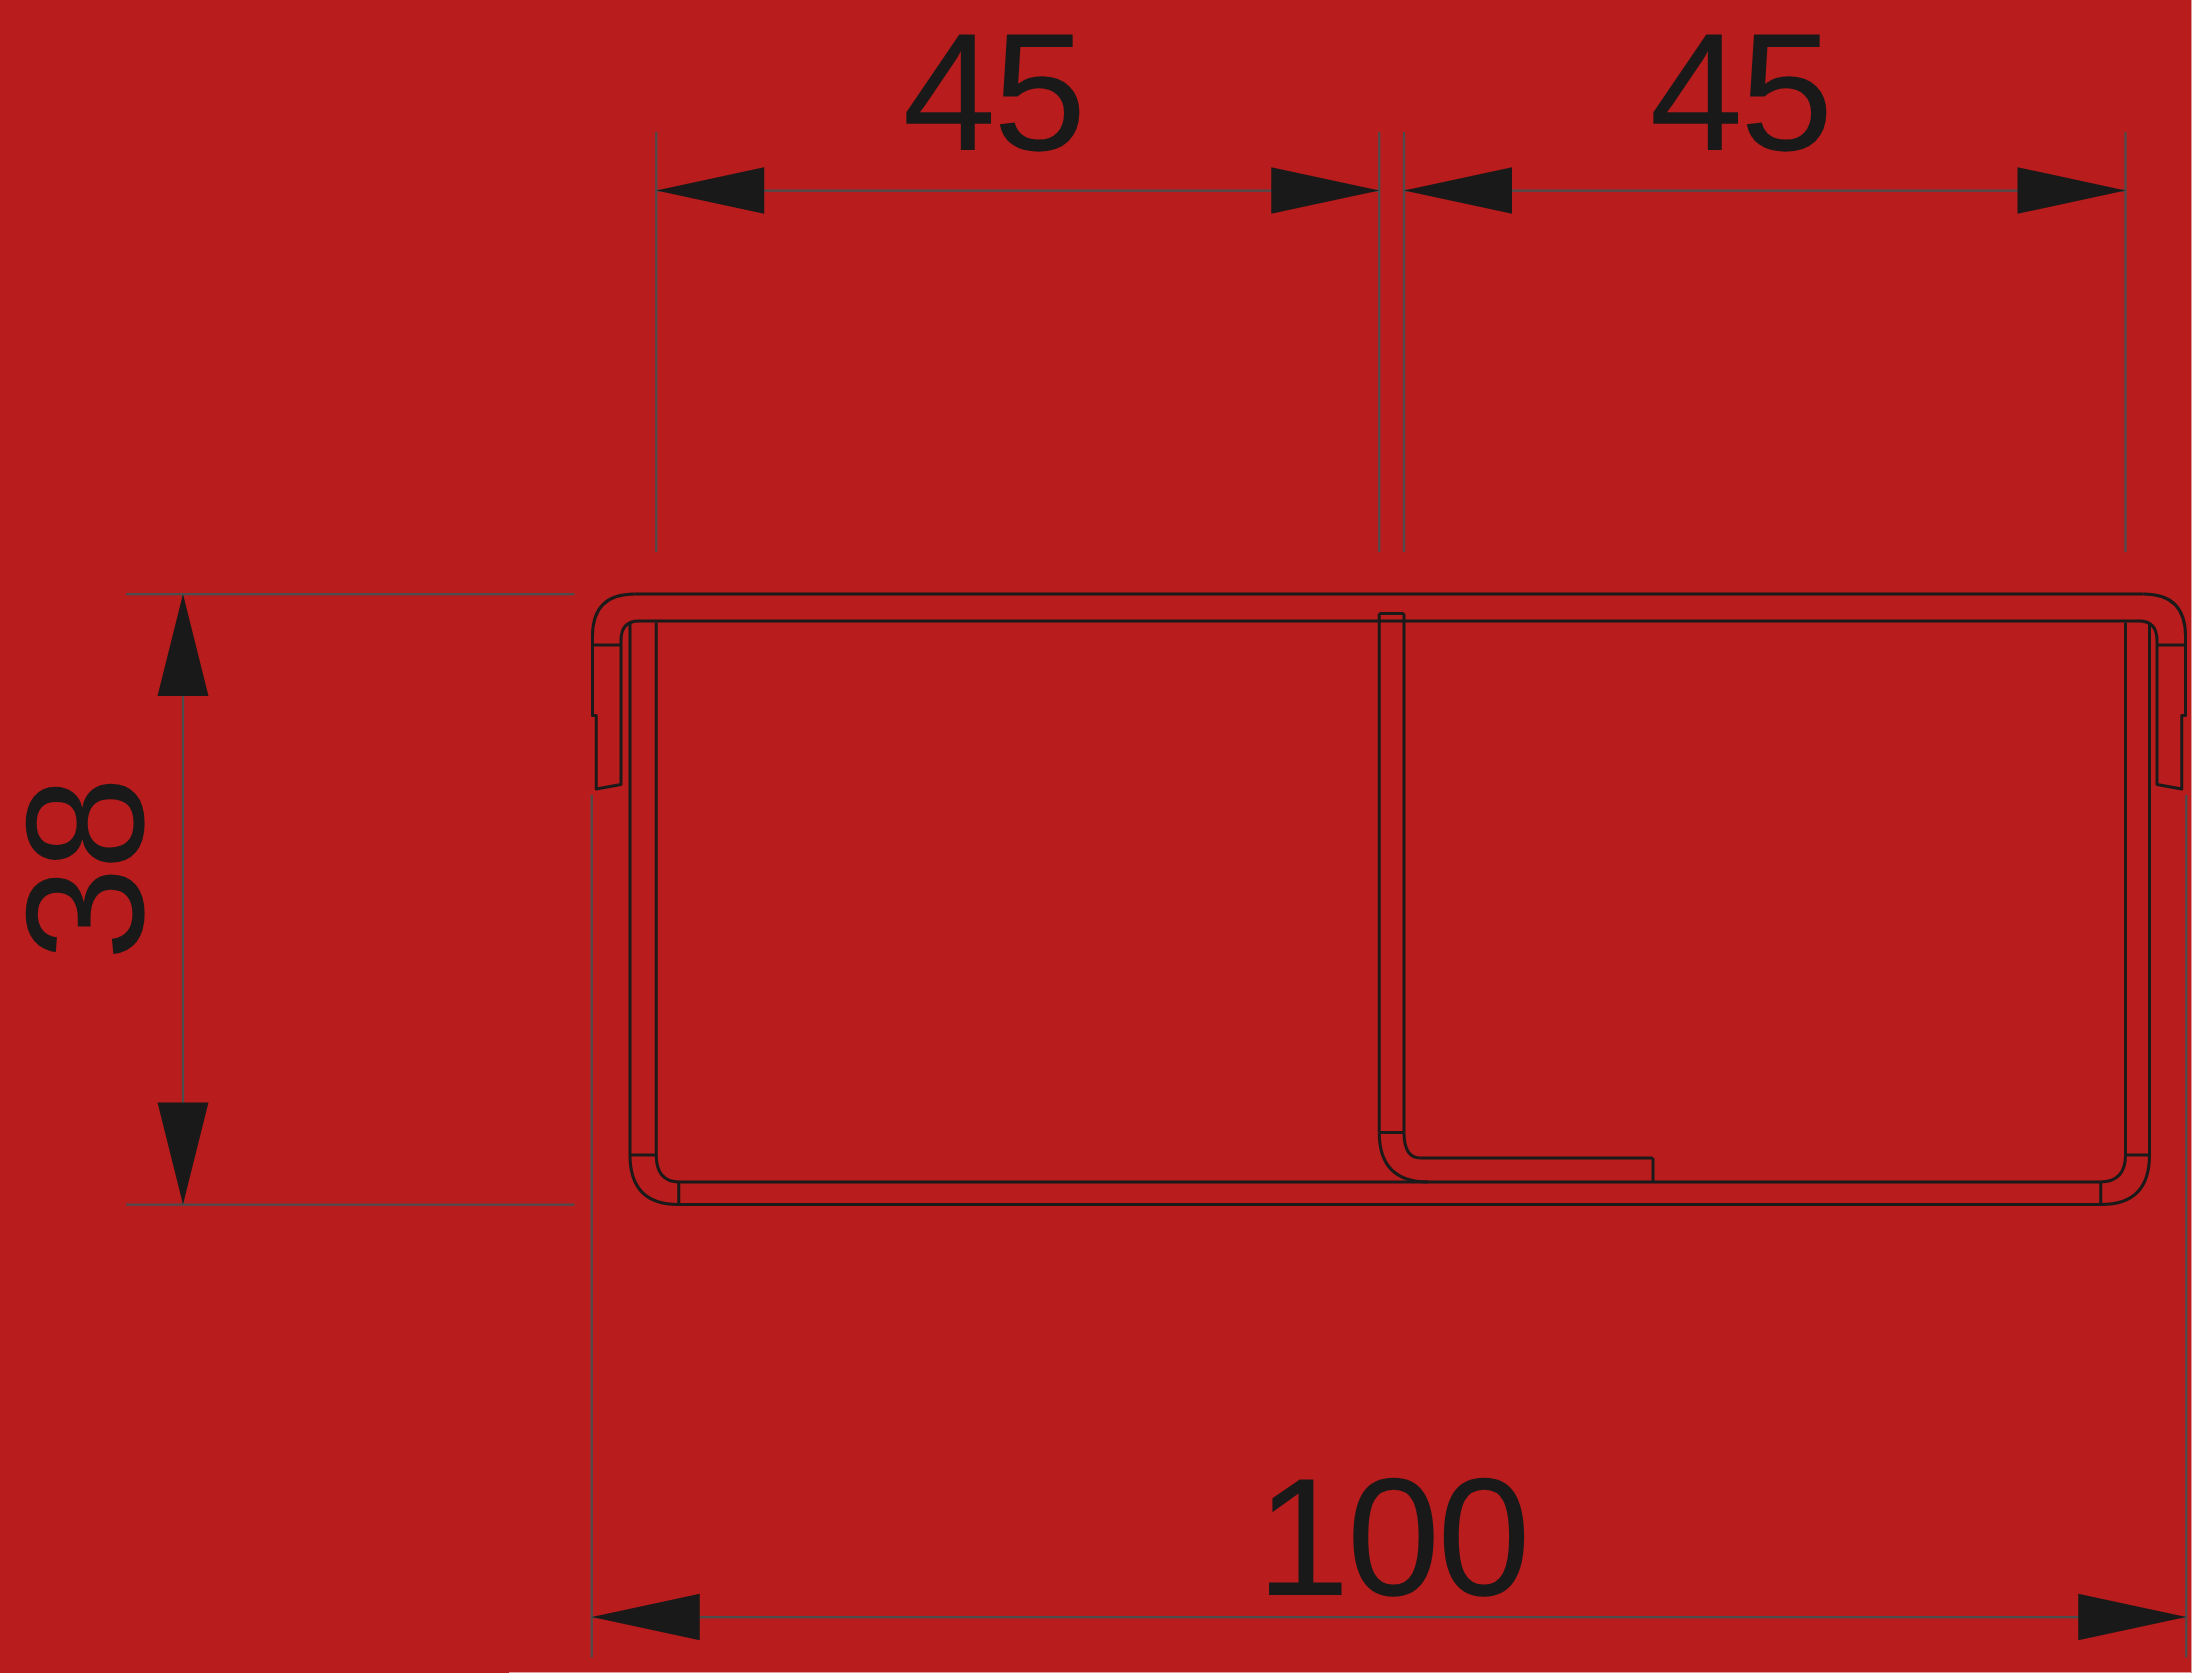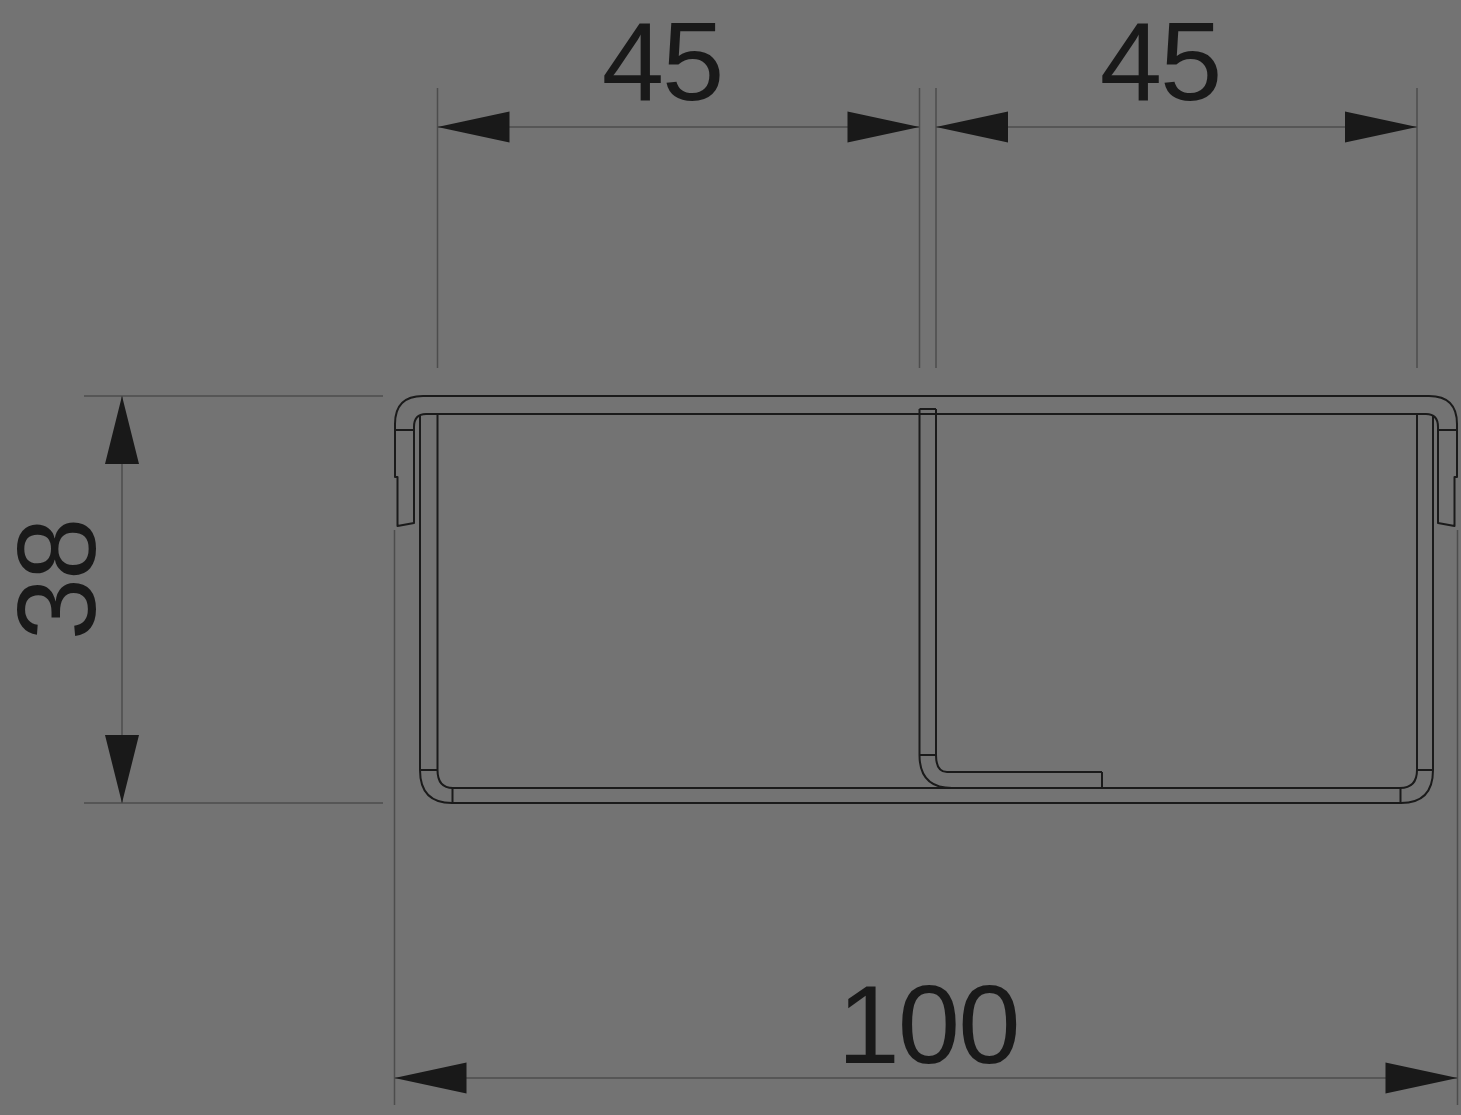--- a/index.html
+++ b/index.html
@@ -8,21 +8,21 @@
     background:#ffffff;
     width:1461px;
     height:1115px;
     overflow:hidden;
     font-family:"Liberation Sans", sans-serif;
   }
   .canvas{
     position:relative;
     width:1461px;
     height:1115px;
-    background:#737373;
+    background:#b91c1c;
   }
   svg{display:block;}
   .profile{
     stroke:#1a1a1a;
     stroke-width:2;
     fill:none;
     stroke-linejoin:round;
     stroke-linecap:butt;
   }
   .dimline{

